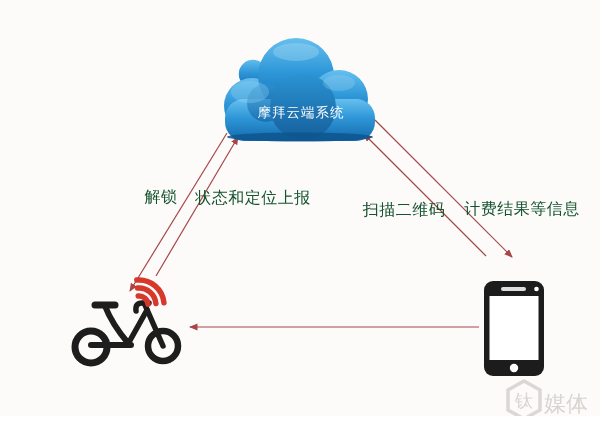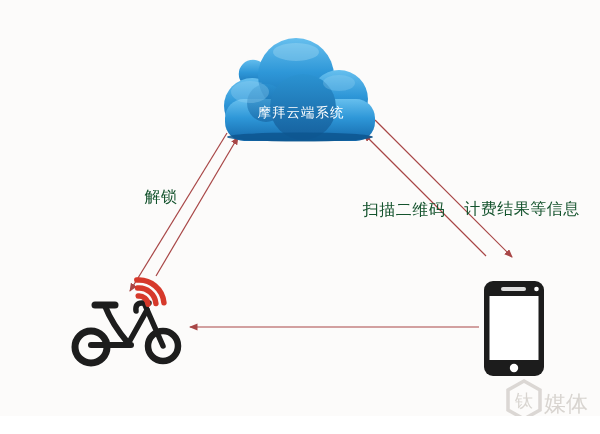--- a/index.html
+++ b/index.html
@@ -103,20 +103,21 @@
 
   <svg class="phone-svg" width="72" height="105" viewBox="478 276 72 105">
     <rect x="484" y="281" width="60" height="95" rx="9" fill="#1c1c1c"></rect>
     <rect x="489.5" y="296" width="49" height="64" fill="#ffffff"></rect>
     <rect x="501" y="287" width="25" height="4" rx="2" fill="#dedede"></rect>
     <circle cx="536.5" cy="289" r="2.3" fill="#ffffff"></circle>
     <circle cx="514" cy="368" r="4.2" fill="#ffffff"></circle>
   </svg>
 
   <div class="arrow-label" style="left:161px;top:197px;">解锁</div>
+  <div class="arrow-label" style="left:253px;top:198px;">状态和定位上报</div>
   <div class="arrow-label" style="left:404px;top:210px;">扫描二维码</div>
   <div class="arrow-label" style="left:522px;top:209px;">计费结果等信息</div>
 
   <svg class="watermark-svg" width="96" height="54" viewBox="0 0 96 54">
     <polygon points="20,3 36,12 36,32 20,41 4,32 4,12" fill="none" stroke="rgba(186,180,173,0.5)" stroke-width="3.5"></polygon>
     <text x="20" y="29" text-anchor="middle" font-size="18" class="wm-text">钛</text>
     <text x="40" y="33" font-size="22" class="wm-text">媒体</text>
     <text x="41" y="46" font-size="6.5" letter-spacing="0.8" class="wm-text">TMTPOST.COM</text>
   </svg>
 

